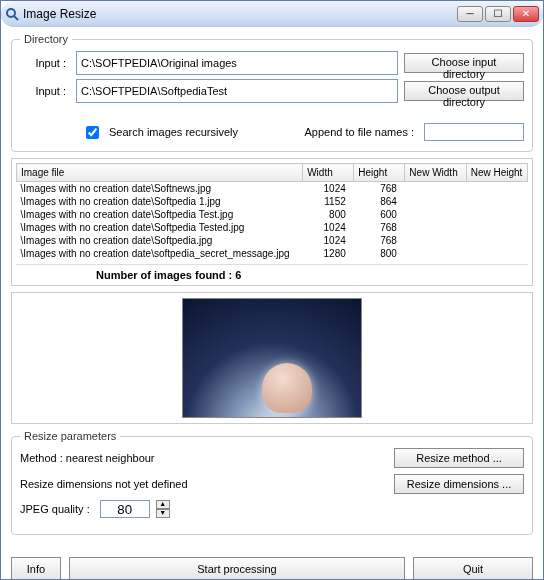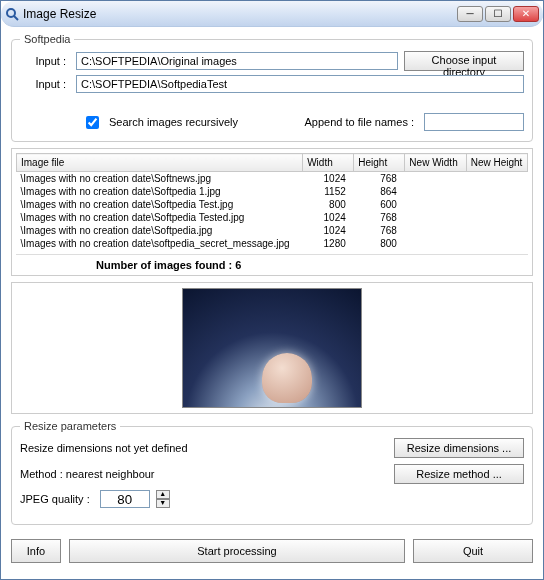--- a/index.html
+++ b/index.html
@@ -41,21 +41,21 @@
   margin-bottom: 6px;
 }
 legend { font-size: 11px; padding: 0 4px; color: #333; }
 .row { display: flex; align-items: center; margin-bottom: 4px; gap: 6px; }
 .lbl { width: 50px; text-align: right; padding-right: 4px; }
 .textin {
   flex: 1;
   border: 1px solid #7f9db9;
   padding: 2px 4px;
   font-size: 11px;
-  height: 18px;
+  height: 24px;
   background: #fff;
 }
 .btn {
   border: 1px solid #888;
   background: linear-gradient(#fdfdfd,#e5e5e5);
   padding: 2px 6px;
   font-size: 11px;
   height: 20px;
   cursor: default;
   text-align: center;
@@ -106,21 +106,21 @@
   border-radius: 50% 50% 40% 40%;
   transform: translateX(-20%);
   box-shadow: 0 0 10px rgba(255,255,255,.6);
 }
 .resize-params .row2 { display: flex; align-items: center; justify-content: space-between; margin-bottom: 6px; }
 .btn.wide { width: 130px; }
 .spin { display: flex; align-items: center; gap: 6px; }
 .spin input { width: 50px; text-align: center; border: 1px solid #7f9db9; height: 18px; }
 .spinbtns { display: flex; flex-direction: column; }
 .spinbtns div { width: 14px; height: 9px; border: 1px solid #888; background: #eee; font-size: 7px; line-height: 6px; text-align: center; }
-.bottom { display: flex; gap: 8px; margin-top: 14px; }
+.bottom { display: flex; gap: 8px; margin-top: 22px; }
 .bottom .btn { height: 24px; }
 .bottom .info { width: 50px; }
 .bottom .start { flex: 1; }
 .bottom .quit { width: 120px; }
 input[type=checkbox]{ width:13px; height:13px; }
 </style>
 </head>
 <body>
 
 <div class="titlebar">
@@ -133,29 +133,30 @@
   <span class="title">Image Resize</span>
   <div class="winbtns">
     <div class="winbtn">─</div>
     <div class="winbtn">☐</div>
     <div class="winbtn close">✕</div>
   </div>
 </div>
 
 <div class="content">
   <fieldset>
-    <legend>Softpedia</legend>
+    <legend>Directory</legend>
     <div class="row">
       <span class="lbl">Input :</span>
       <input class="textin" value="C:\SOFTPEDIA\Original images" style="">
       <button class="btn dir">Choose input directory</button>
     </div>
     <div class="row">
       <span class="lbl">Input :</span>
       <input class="textin" value="C:\SOFTPEDIA\SoftpediaTest" style="">
+      <button class="btn dir">Choose output directory</button>
     </div>
     <div class="chkrow">
       <span style="width:56px"></span>
       <input type="checkbox" checked="" style="">
       <span>Search images recursively</span>
       <span class="spacer"></span>
       <span>Append to file names :</span>
       <input class="append-in" value="" style="">
     </div>
   </fieldset>
@@ -219,26 +220,26 @@
     <div class="countrow">Number of images found : 6</div>
   </div>
 
   <div class="preview">
     <div class="preview-img"></div>
   </div>
 
   <fieldset class="resize-params">
     <legend>Resize parameters</legend>
     <div class="row2">
+      <span>Method : nearest neighbour</span>
+      <button class="btn wide">Resize method ...</button>
+    </div>
+    <div class="row2">
       <span>Resize dimensions not yet defined</span>
       <button class="btn wide">Resize dimensions ...</button>
-    </div>
-    <div class="row2">
-      <span>Method : nearest neighbour</span>
-      <button class="btn wide">Resize method ...</button>
     </div>
     <div class="row2" style="justify-content:flex-start;gap:10px">
       <span>JPEG quality :</span>
       <div class="spin">
         <input value="80" style="">
         <div class="spinbtns">
           <div>▲</div>
           <div>▼</div>
         </div>
       </div>

